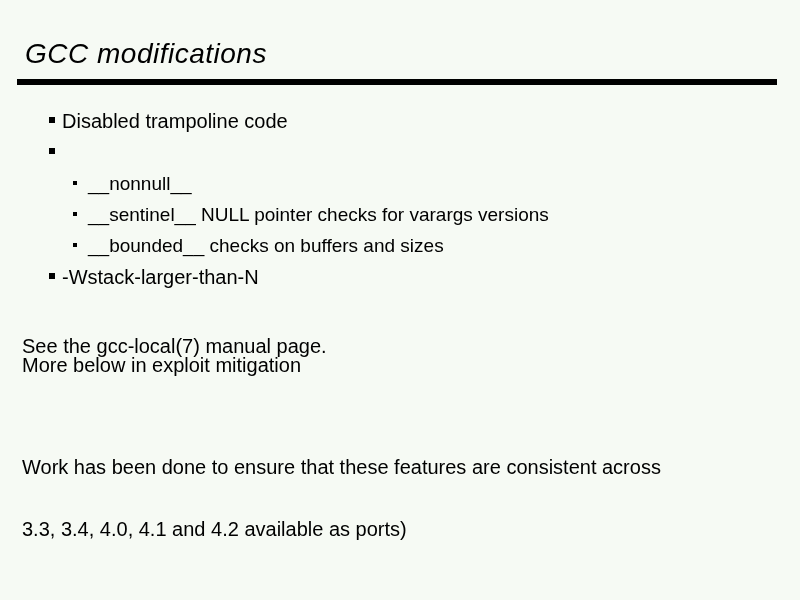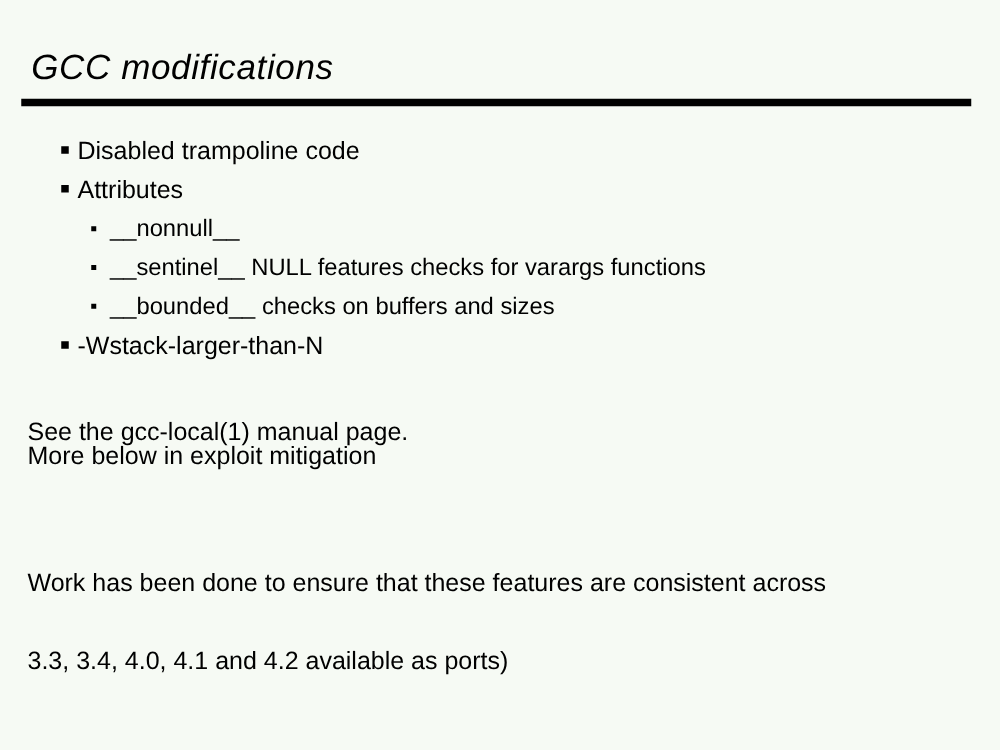--- a/index.html
+++ b/index.html
@@ -87,42 +87,41 @@
 
   <div class="rule"></div>
 
   <div class="row l1" style="top:108px">
     <span class="sq"></span>
     <span>Disabled trampoline code</span>
   </div>
 
   <div class="row l1" style="top:139px">
     <span class="sq"></span>
-    <span>Attributes</span>
   </div>
 
   <div class="row l2" style="top:172px">
     <span class="dot"></span>
     <span>__nonnull__</span>
   </div>
 
   <div class="row l2" style="top:203px">
     <span class="dot"></span>
-    <span>__sentinel__ NULL features checks for varargs functions</span>
+    <span>__sentinel__ NULL pointer checks for varargs versions</span>
   </div>
 
   <div class="row l2" style="top:234px">
     <span class="dot"></span>
     <span>__bounded__ checks on buffers and sizes</span>
   </div>
 
   <div class="row l1" style="top:264px">
     <span class="sq"></span>
     <span>-Wstack-larger-than-N</span>
   </div>
 
-  <div class="note" style="top:333px">See the gcc-local(1) manual page.</div>
+  <div class="note" style="top:333px">See the gcc-local(7) manual page.</div>
   <div class="note" style="top:352px">More below in exploit mitigation</div>
 
   <div class="para-line" style="top:454px">Work has been done to ensure that these features are consistent across</div>
   <div class="para-line" style="top:516px">3.3, 3.4, 4.0, 4.1 and 4.2 available as ports)</div>
 
 </div>
 
 </body></html>

